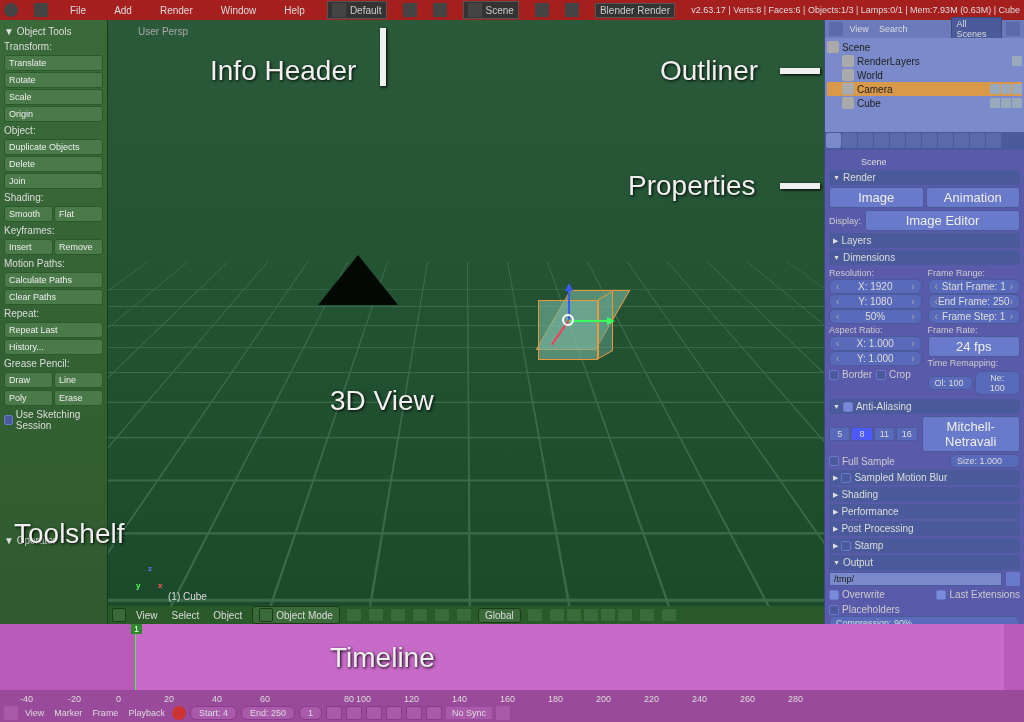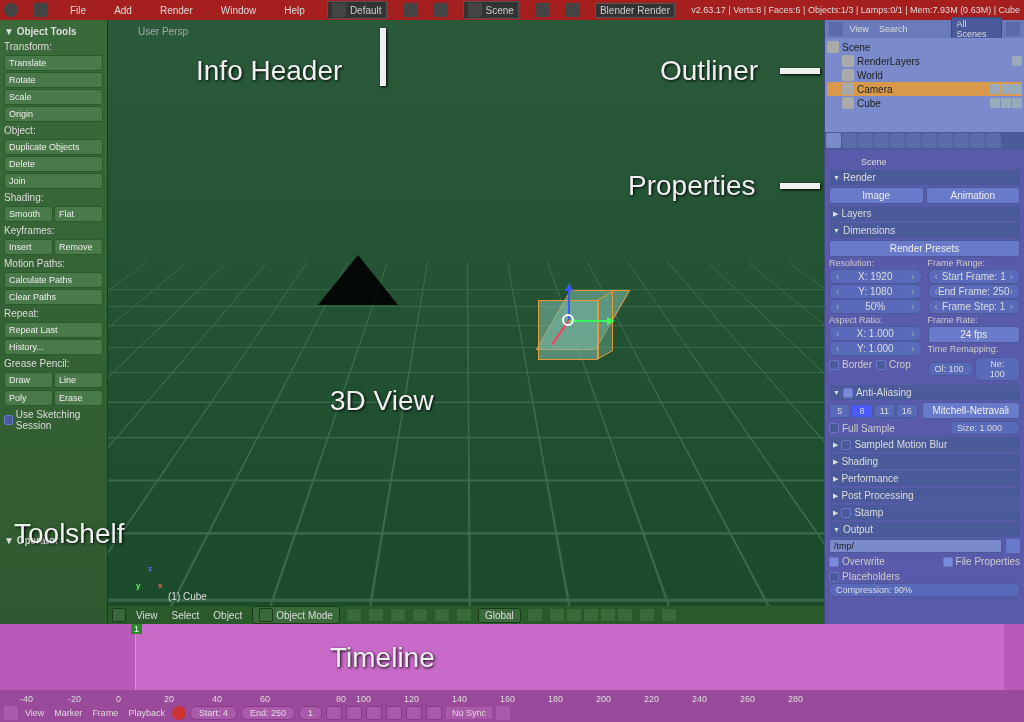--- a/index.html
+++ b/index.html
@@ -11,21 +11,21 @@
 .info-header .menu-item { color: #ddd; padding: 0 6px; cursor: pointer; }
 .info-header .dropdown { background: #333; border: 1px solid #555; padding: 1px 4px; color: #ccc; display: flex; align-items: center; gap: 4px; }
 .info-header .dd-btn { width: 14px; height: 14px; background: #444; display: inline-block; }
 .info-header .stats { margin-left: auto; color: #ddd; font-size: 9px; }
 
 
 .main-row { display: flex; height: 604px; }
 
 
 .toolshelf { width: 108px; background: linear-gradient(to bottom, #3a6a3a, #2f5a2f); border-right: 1px solid #1a3a1a; padding: 4px; overflow: hidden; }
-.toolshelf .panel-header { color: #ddd; font-weight: bold; padding: 2px 0; font-size: 10px; }
+.toolshelf .panel-header { color: #ddd; font-weight: normal; padding: 2px 0; font-size: 10px; }
 .toolshelf .label { color: #ddd; padding: 2px 0; font-size: 10px; }
 .toolshelf .btn { background: #4a7a4a; border: 1px solid #2a5a2a; border-radius: 3px; color: #eee; padding: 2px 4px; margin: 1px 0; cursor: pointer; display: block; width: 100%; font-size: 9px; text-align: left; }
 .toolshelf .btn-row { display: flex; gap: 1px; }
 .toolshelf .btn-row .btn { flex: 1; }
 .toolshelf .chk { display: flex; align-items: center; gap: 3px; color: #ddd; font-size: 9px; padding: 2px 0; }
 .operator-panel { margin-top: 100px; }
 
 
 .viewport { flex: 1; background: linear-gradient(to bottom, #2a5a3a, #1a4a2a); position: relative; overflow: hidden; }
 .viewport .persp-label { position: absolute; top: 6px; left: 30px; color: #aaa; font-size: 10px; }
@@ -81,21 +81,21 @@
 .props-tabs { height: 18px; background: #4a5a9a; display: flex; gap: 1px; padding: 1px; }
 .props-tabs .tab { width: 15px; height: 15px; background: #5a6aaa; border-radius: 2px; }
 .props-tabs .tab.active { background: #7a8aca; }
 .props-body { flex: 1; padding: 4px; overflow: hidden; }
 .pb-row { display: flex; align-items: center; gap: 4px; margin: 2px 0; }
 .pb-icon { width: 12px; height: 12px; }
 .pb-breadcrumb { color: #ddd; font-size: 9px; }
 .panel-hdr { background: #4a5a9a; color: #ddd; padding: 2px 4px; margin: 2px 0; font-size: 10px; display: flex; align-items: center; gap: 3px; }
 .panel-hdr::before { content: '▼'; font-size: 7px; }
 .panel-hdr.collapsed::before { content: '▶'; }
-.pbtn { background: #6a7aca; border: 1px solid #4a5a9a; border-radius: 3px; color: #eee; padding: 2px 4px; font-size: 10px; text-align: center; cursor: pointer; }
+.pbtn { background: #6a7aca; border: 1px solid #4a5a9a; border-radius: 3px; color: #eee; padding: 2px 4px; font-size: 13px; text-align: center; cursor: pointer; }
 .pbtn-row { display: flex; gap: 2px; margin: 2px 0; }
 .pbtn-row .pbtn { flex: 1; }
 .plabel { color: #ccc; font-size: 9px; padding: 1px 0; }
 .num-field { background: #5a6aba; border: 1px solid #4a5a9a; border-radius: 6px; color: #ddd; padding: 1px 6px; font-size: 9px; text-align: center; display: flex; justify-content: space-between; }
 .num-field .arr { color: #aaa; }
 .two-col { display: flex; gap: 6px; }
 .two-col > div { flex: 1; }
 .chk-row { display: flex; align-items: center; gap: 3px; color: #ccc; font-size: 9px; padding: 1px 0; }
 .chk-box { width: 10px; height: 10px; background: #4a5a9a; border: 1px solid #6a7aca; border-radius: 2px; }
 .chk-box.on { background: #7a8ada; }
@@ -318,23 +318,26 @@
         <div class="pb-row">
             <span class="pb-icon"></span>
             <span class="pb-icon"></span>
             <span class="pb-breadcrumb">Scene</span>
           </div>
         <div class="panel-hdr">Render</div>
         <div class="pbtn-row">
           <div class="pbtn">Image</div>
           <div class="pbtn">Animation</div>
         </div>
+        <div class="pb-row">
+            <span class="plabel">Display:</span>
+            <span class="pbtn" style="flex:1">Image Editor</span>
+          </div>
         <div class="panel-hdr collapsed">Layers</div>
         <div class="panel-hdr">Dimensions</div>
-        <div class="pbtn">Render Presets</div>
         <div class="two-col">
           <div>
             <div class="plabel">Resolution:</div>
             <div class="num-field">
                 <span class="arr">‹</span>
                 <span>X: 1920</span>
                 <span class="arr">›</span>
               </div>
             <div class="num-field">
                 <span class="arr">‹</span>
@@ -432,21 +435,21 @@
             <span class="icon-btn" style="width:14px;height:14px;background:#6a7aca"></span>
           </div>
         <div class="pb-row">
             <span class="chk-row">
               <span class="chk-box on"></span>
               <span>Overwrite</span>
             </span>
             <span style="flex:1"></span>
             <span class="chk-row">
               <span class="chk-box on"></span>
-              <span>File Properties</span>
+              <span>Last Extensions</span>
             </span>
           </div>
         <div class="chk-row">
             <span class="chk-box"></span>
             <span>Placeholders</span>
           </div>
         <div class="num-field">Compression: 90%</div>
 
       </div>
     </div>
@@ -456,21 +459,21 @@
 <div class="timeline">
   <div class="range-bg"></div>
   <div class="playhead"></div>
   <div class="ruler" id="tl-ruler">
       <span class="tick" style="left: 20px;">-40</span>
       <span class="tick" style="left: 68px;">-20</span>
       <span class="tick" style="left: 116px;">0</span>
       <span class="tick" style="left: 164px;">20</span>
       <span class="tick" style="left: 212px;">40</span>
       <span class="tick" style="left: 260px;">60</span>
-      <span class="tick" style="left: 316px; padding-left: 20px;">80</span>
+      <span class="tick" style="left: 324px; padding-left: 20px;">80</span>
       <span class="tick" style="left: 356px;">100</span>
       <span class="tick" style="left: 404px;">120</span>
       <span class="tick" style="left: 452px;">140</span>
       <span class="tick" style="left: 500px;">160</span>
       <span class="tick" style="left: 548px;">180</span>
       <span class="tick" style="left: 596px;">200</span>
       <span class="tick" style="left: 644px;">220</span>
       <span class="tick" style="left: 692px;">240</span>
       <span class="tick" style="left: 740px;">260</span>
       <span class="tick" style="left: 788px;">280</span>
@@ -489,21 +492,21 @@
     <span class="play-btn"></span>
     <span class="play-btn"></span>
     <span class="play-btn"></span>
     <span class="play-btn"></span>
     <span class="play-btn"></span>
     <span class="dd">No Sync</span>
     <span class="icon-btn"></span>
   </div>
 </div>
 
-<div class="annotation" style="top:55px;left:196px">Info Header</div>
+<div class="annotation" style="top:55px;left:210px">Info Header</div>
 <div class="anno-bar" style="top:28px;left:380px;width:6px;height:58px"></div>
 <div class="annotation" style="top:55px;left:660px">Outliner</div>
 <div class="anno-bar" style="top:68px;left:780px;width:40px;height:6px"></div>
 <div class="annotation" style="top:170px;left:628px">Properties</div>
 <div class="anno-bar" style="top:183px;left:780px;width:40px;height:6px"></div>
 <div class="annotation" style="top:385px;left:330px">3D View</div>
 <div class="annotation" style="top:518px;left:14px">Toolshelf</div>
 <div class="annotation" style="top:642px;left:330px">Timeline</div>
 
 </body></html>

